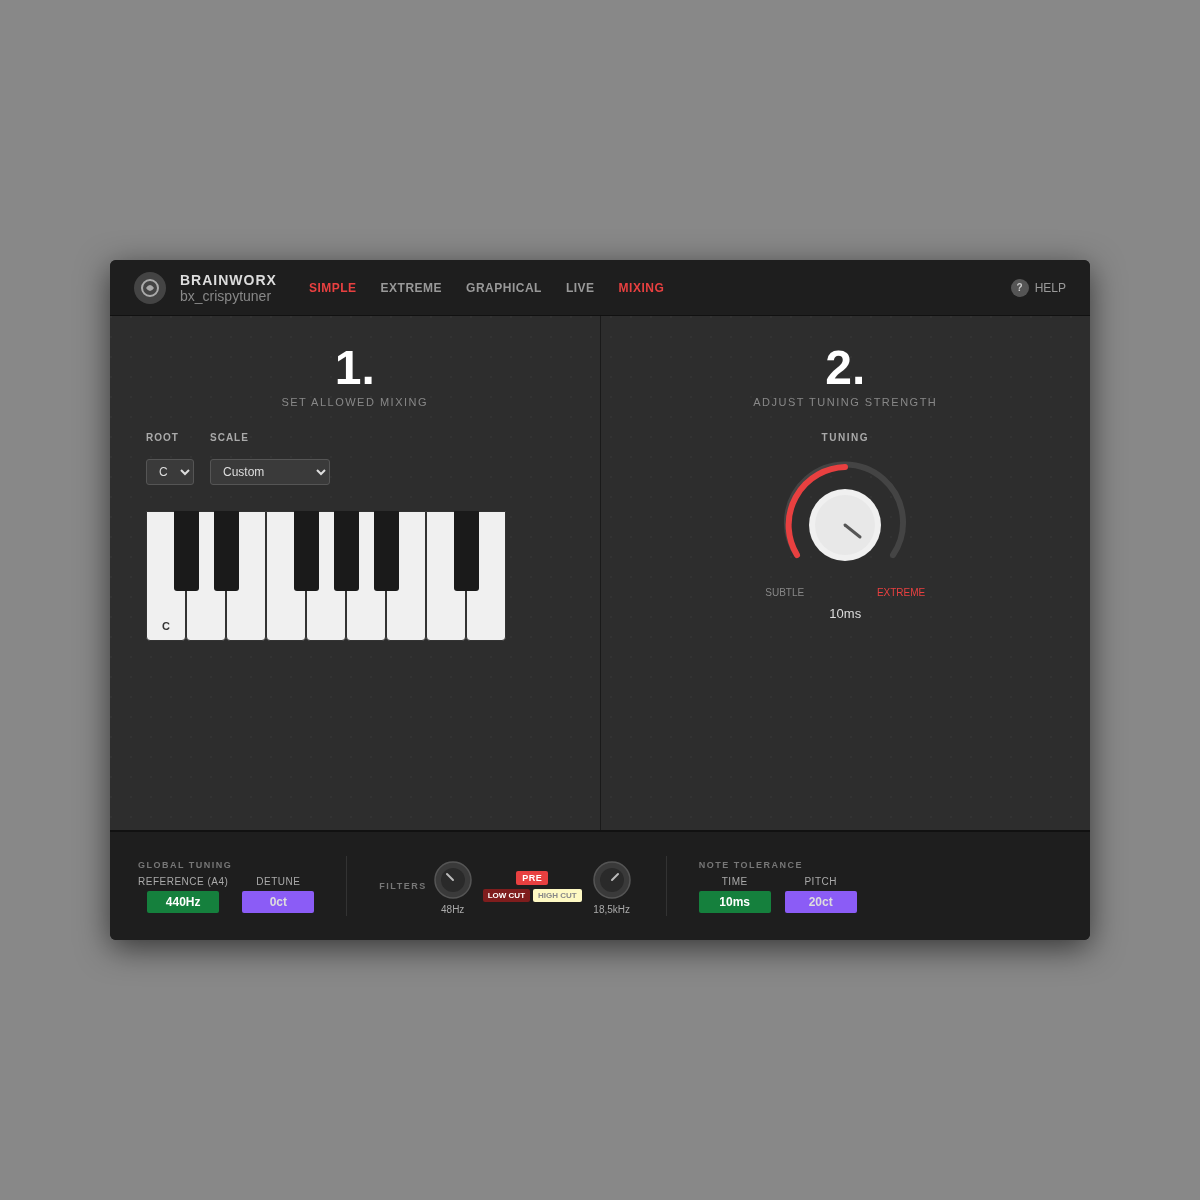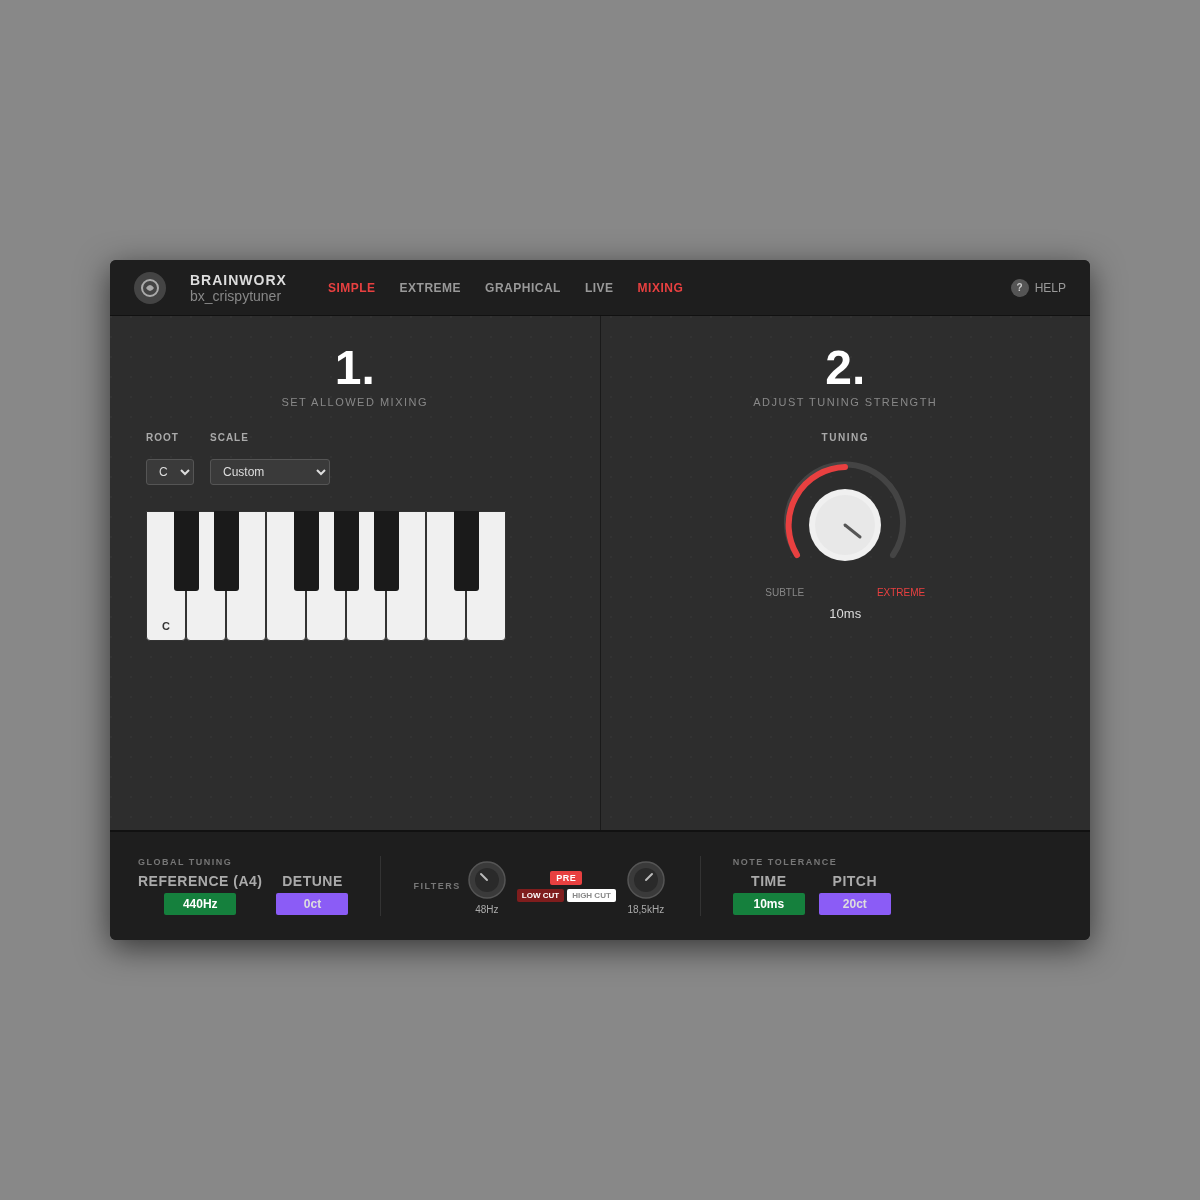--- a/index.html
+++ b/index.html
@@ -27,22 +27,22 @@
       height: 56px;
       display: flex;
       align-items: center;
       padding: 0 24px;
       gap: 0;
       border-bottom: 1px solid #111;
     }
     .brand-area {
       display: flex;
       align-items: center;
-      gap: 24px;
-      margin-right: 41px;
+      gap: 14px;
+      margin-right: 32px;
     }
     .brand-logo {
       width: 32px;
       height: 32px;
       border-radius: 50%;
       background: #444;
       display: flex;
       align-items: center;
       justify-content: center;
       font-size: 14px;
@@ -280,23 +280,23 @@
       gap: 14px;
       align-items: flex-start;
     }
     .param-group {
       display: flex;
       flex-direction: column;
       align-items: center;
       gap: 4px;
     }
     .param-label {
-      font-size: 14px;
+      font-size: 10px;
       color: #aaa;
-      font-weight: bold;
+      font-weight: normal;
       letter-spacing: 0.5px;
     }
     .param-value-red {
       background: #15803d;
       color: #fff;
       font-size: 12px;
       font-weight: bold;
       padding: 4px 12px;
       border-radius: 2px;
       min-width: 72px;
@@ -366,21 +366,21 @@
     }
     .filter-btn-active {
       background: #7f1d1d;
       color: #fff;
       font-size: 8px;
       font-weight: bold;
       padding: 2px 5px;
       border-radius: 2px;
     }
     .filter-btn-inactive {
-      background: #ffffff;
+      background: #fef9c3;
       color: #888;
       font-size: 8px;
       font-weight: bold;
       padding: 2px 5px;
       border-radius: 2px;
     }
   </style>
 </head>
 <body>
 

